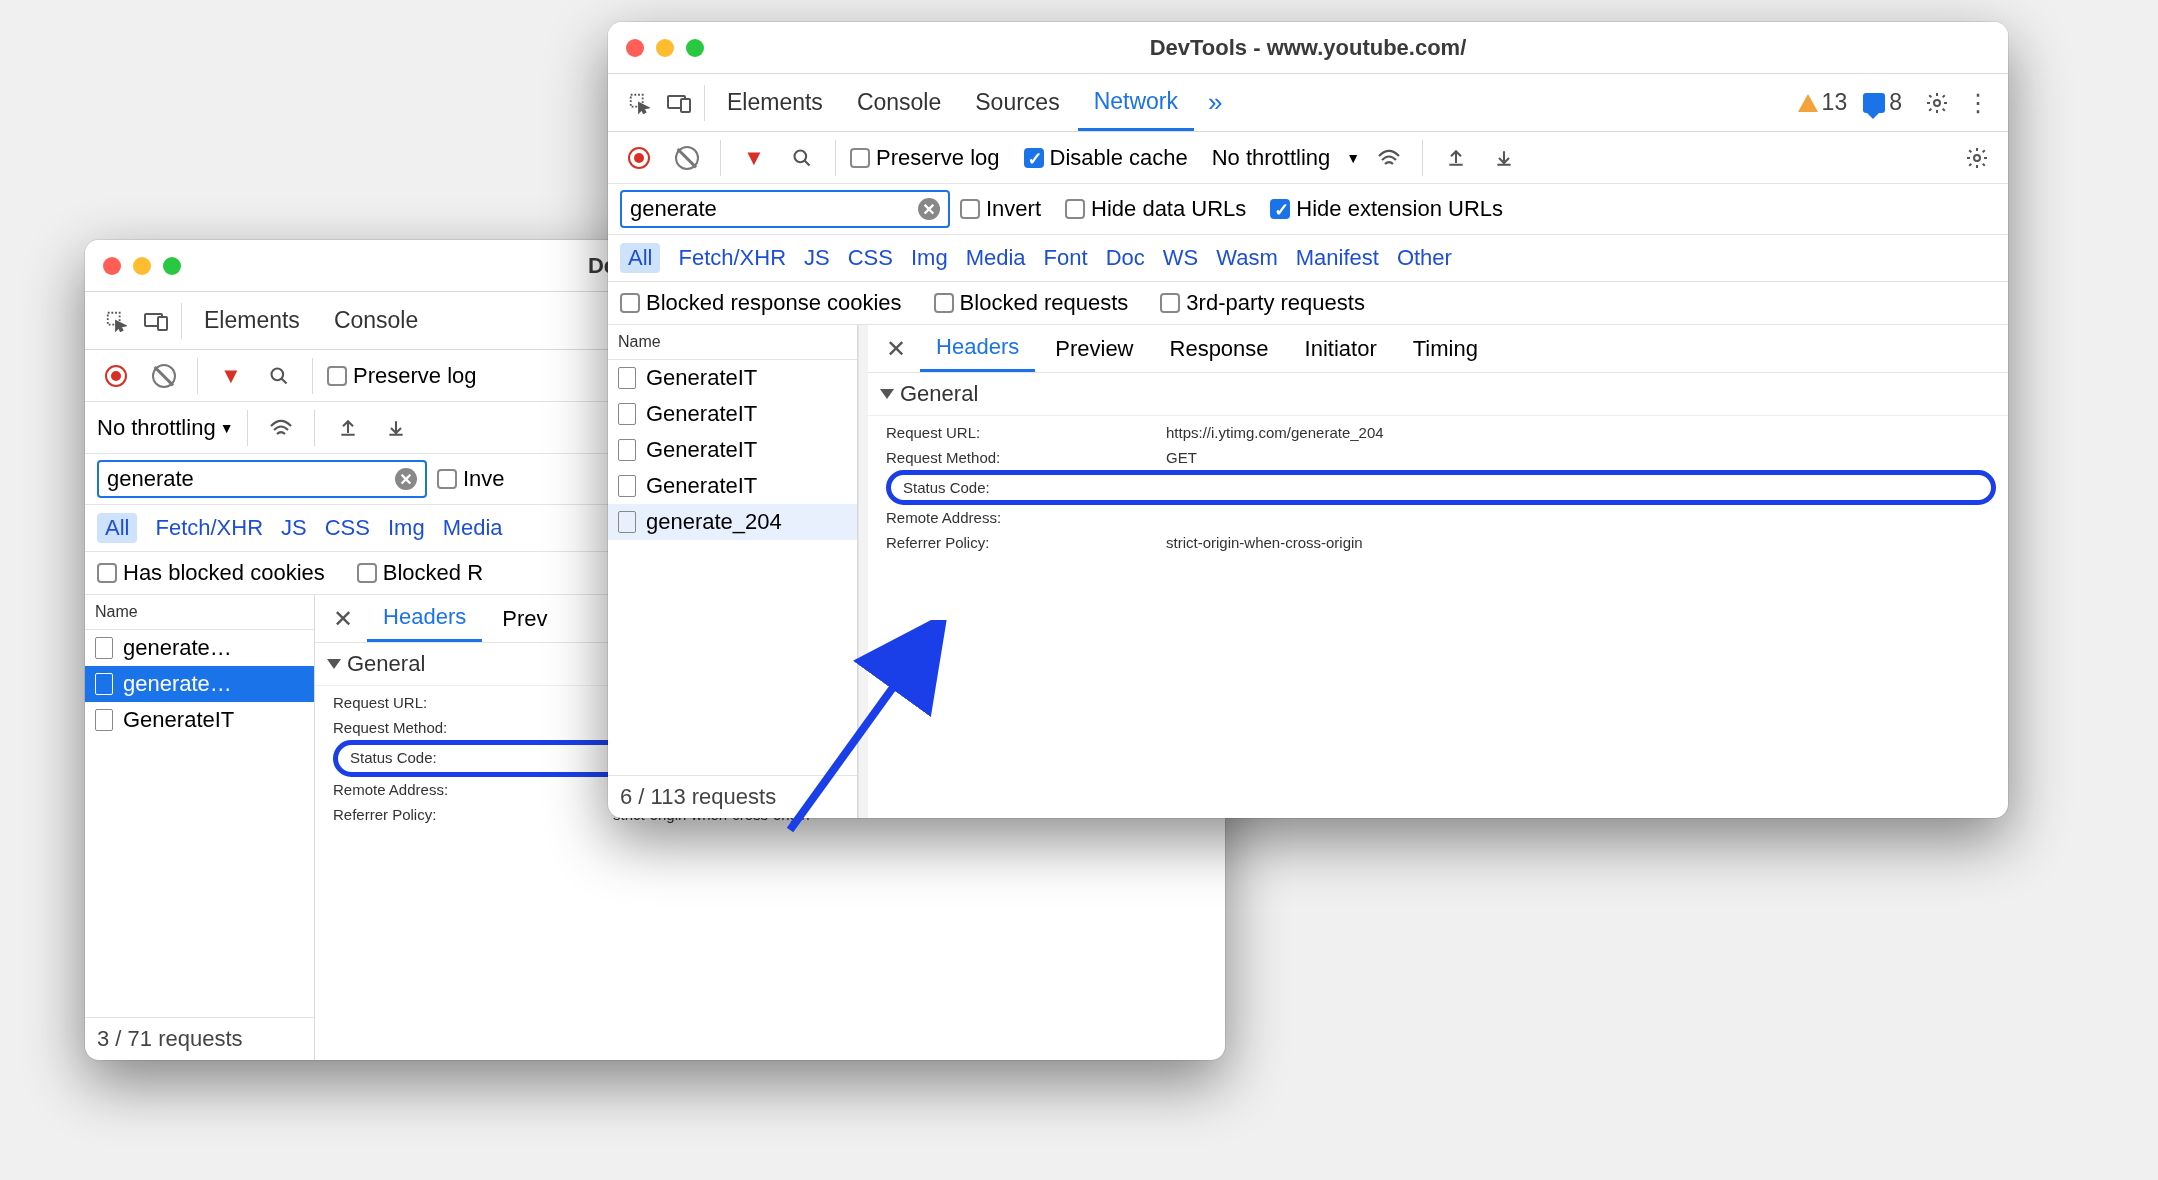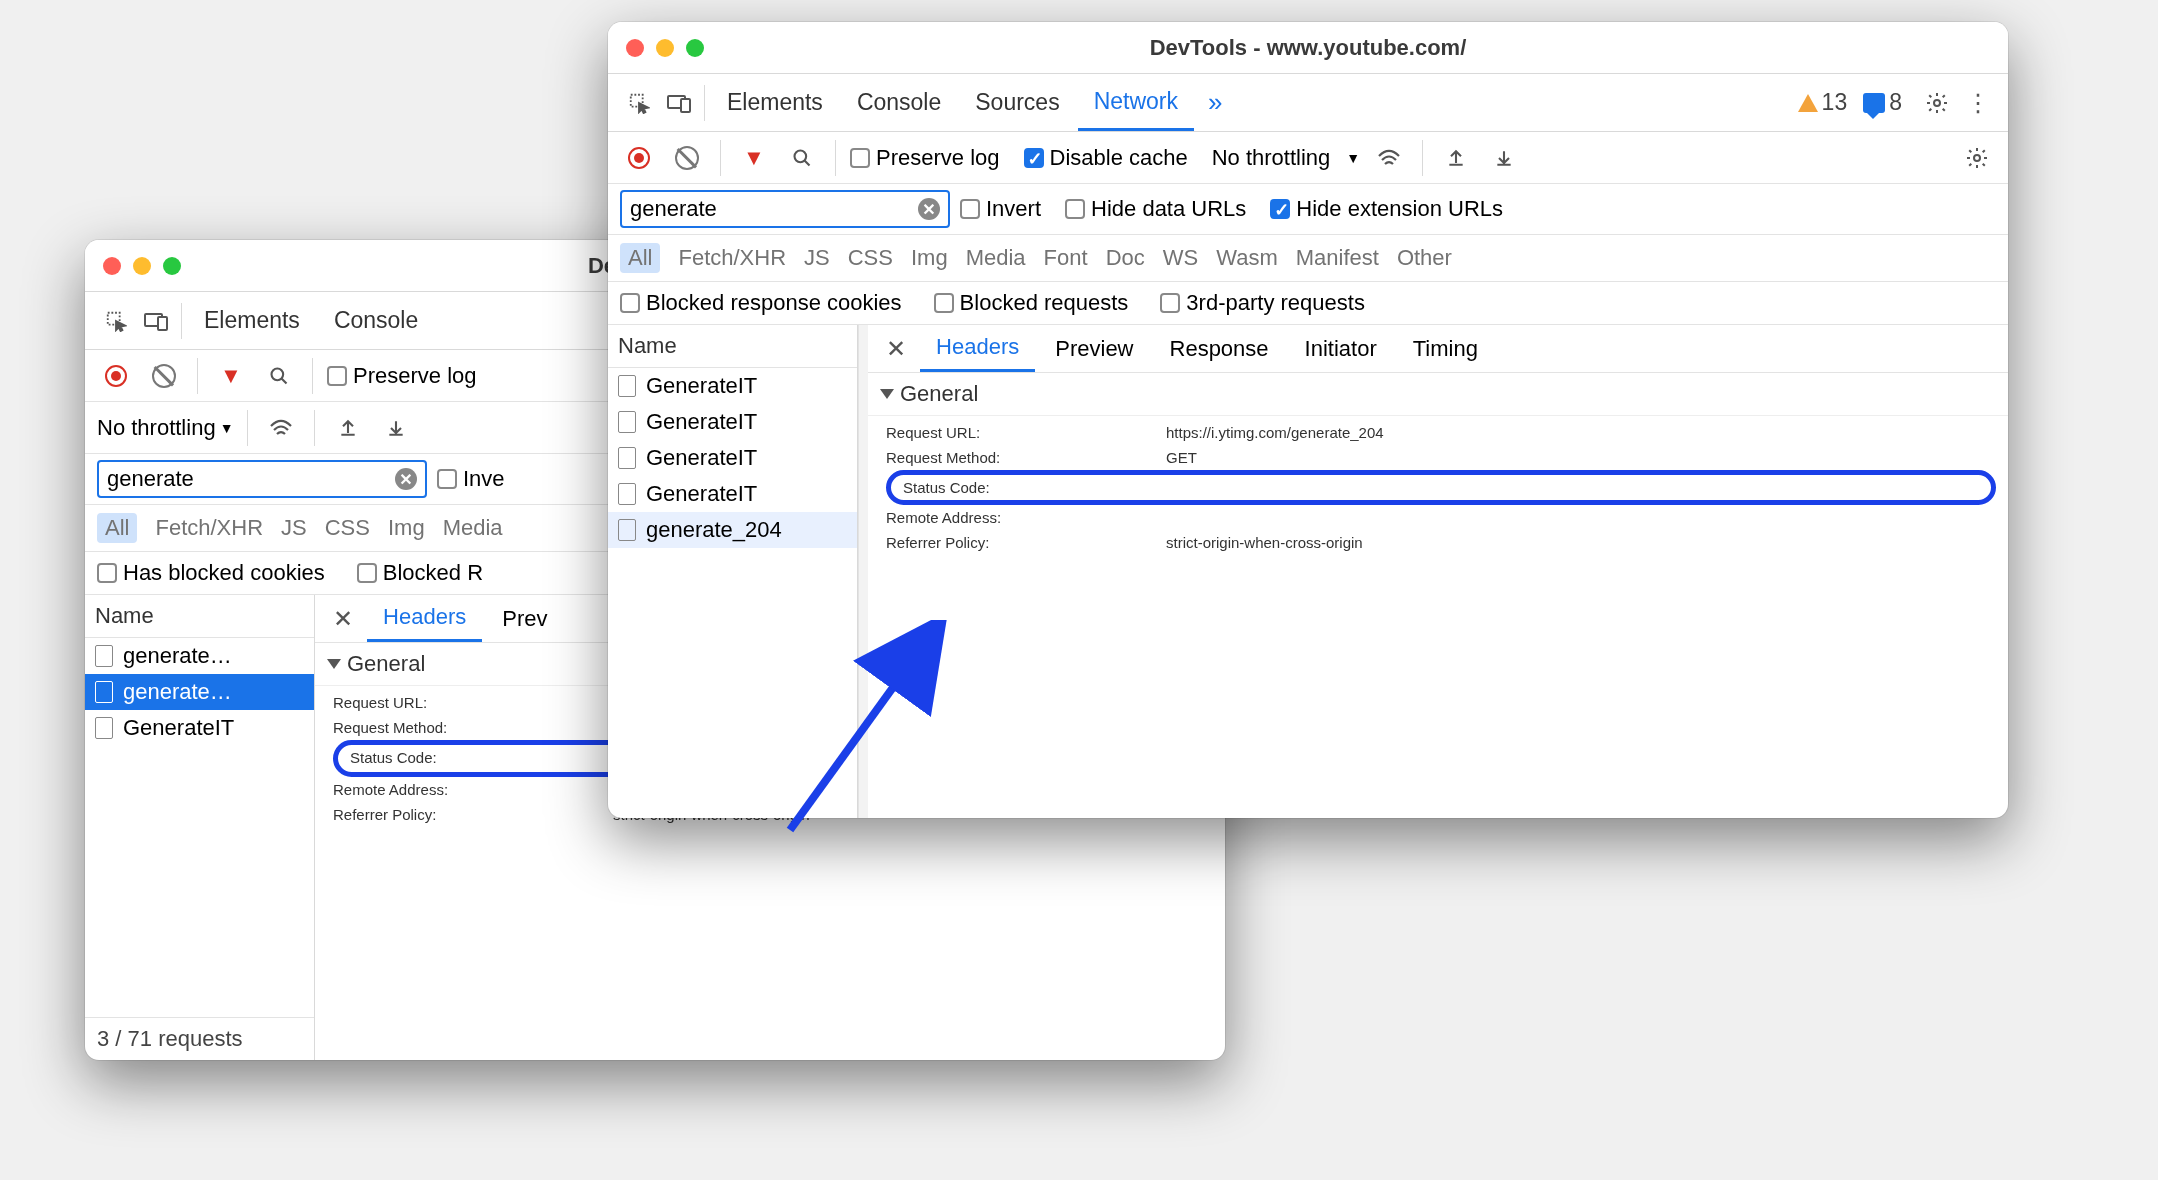--- a/index.html
+++ b/index.html
@@ -136,36 +136,36 @@
   .filter-input input {
     border: none; outline: none; font-size: 22px; flex: 1;
     background: transparent;
   }
   .clear-x {
     width: 22px; height: 22px; border-radius: 50%; background: #888;
     color: #fff; display: inline-flex; align-items: center; justify-content: center;
     font-size: 16px; font-weight: 700;
   }
   .type-row { display: flex; flex-wrap: wrap; gap: 12px 18px; padding: 8px 12px; font-size: 22px; border-bottom: 1px solid #e3e3e3; align-items:center; }
-  .type-chip { color: #737373; }
+  .type-chip { color: #1d4ed8; }
   .type-chip.all { background: #cfe2fb; border-radius: 4px; padding: 2px 8px; }
   .extra-row { display: flex; gap: 18px; padding: 8px 12px; font-size: 22px; border-bottom: 1px solid #e3e3e3; }
 
   .split {
     display: flex;
     flex: 1;
     min-height: 0;
   }
   .sidebar {
     border-right: 1px solid #d9d9d9;
     display: flex; flex-direction: column;
     overflow: hidden;
   }
   .sidebar .col-head {
-    padding: 8px 10px; font-size: 22px; color: #333;
+    padding: 8px 10px; font-size: 16px; color: #333;
     border-bottom: 1px solid #e3e3e3;
   }
   .req-list { flex: 1; overflow: hidden; }
   .req-item {
     display: flex; align-items: center;
     padding: 5px 10px; font-size: 22px; gap: 10px;
     white-space: nowrap;
     overflow: hidden;
   }
   .req-item.selected { background: #1a73e8; color: #fff; }
@@ -548,20 +548,21 @@
             </div>
           <div class="req-item">
               <span class="doc-icon"></span>
               <span>GenerateIT</span>
             </div>
           <div class="req-item hl">
               <span class="doc-icon"></span>
               <span>generate_204</span>
             </div>
         </div>
+        <div class="status-footer">6 / 113 requests</div>
       </div>
       <div class="scroll-track"></div>
       <div class="detail">
         <div class="detail-tabs">
           <span class="close-x">✕</span>
           <span class="dtab active">Headers</span>
           <span class="dtab">Preview</span>
           <span class="dtab">Response</span>
           <span class="dtab">Initiator</span>
           <span class="dtab">Timing</span>

